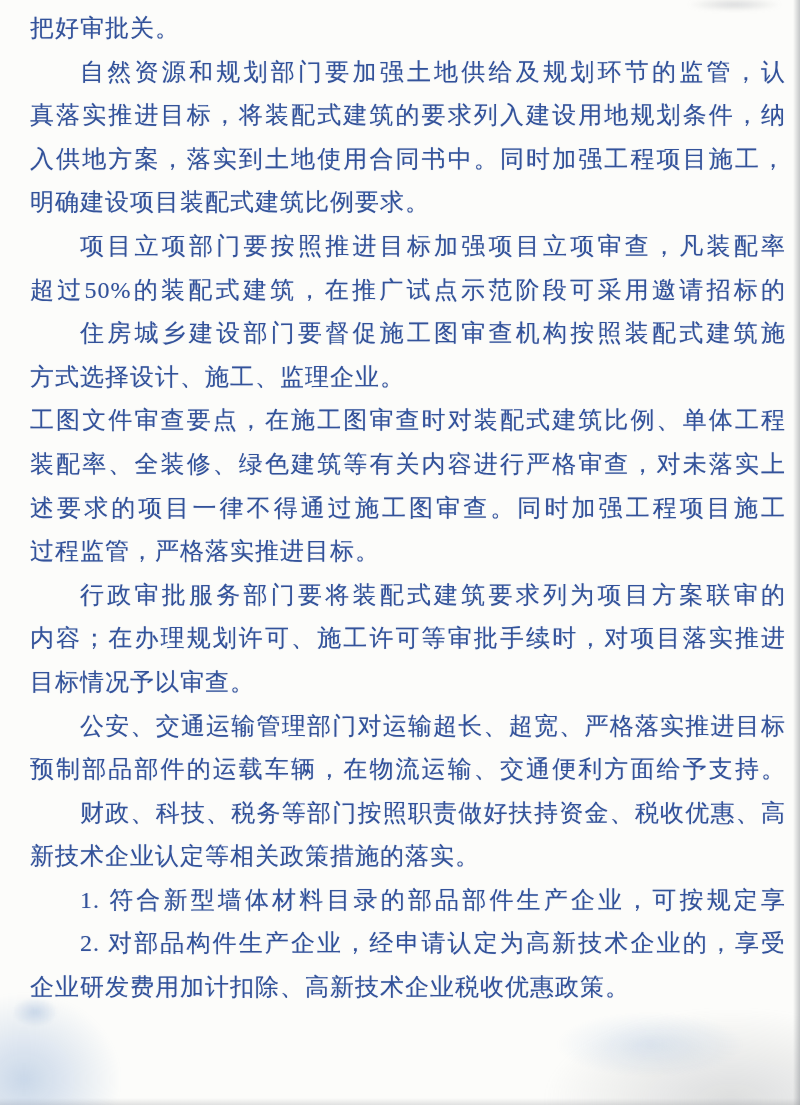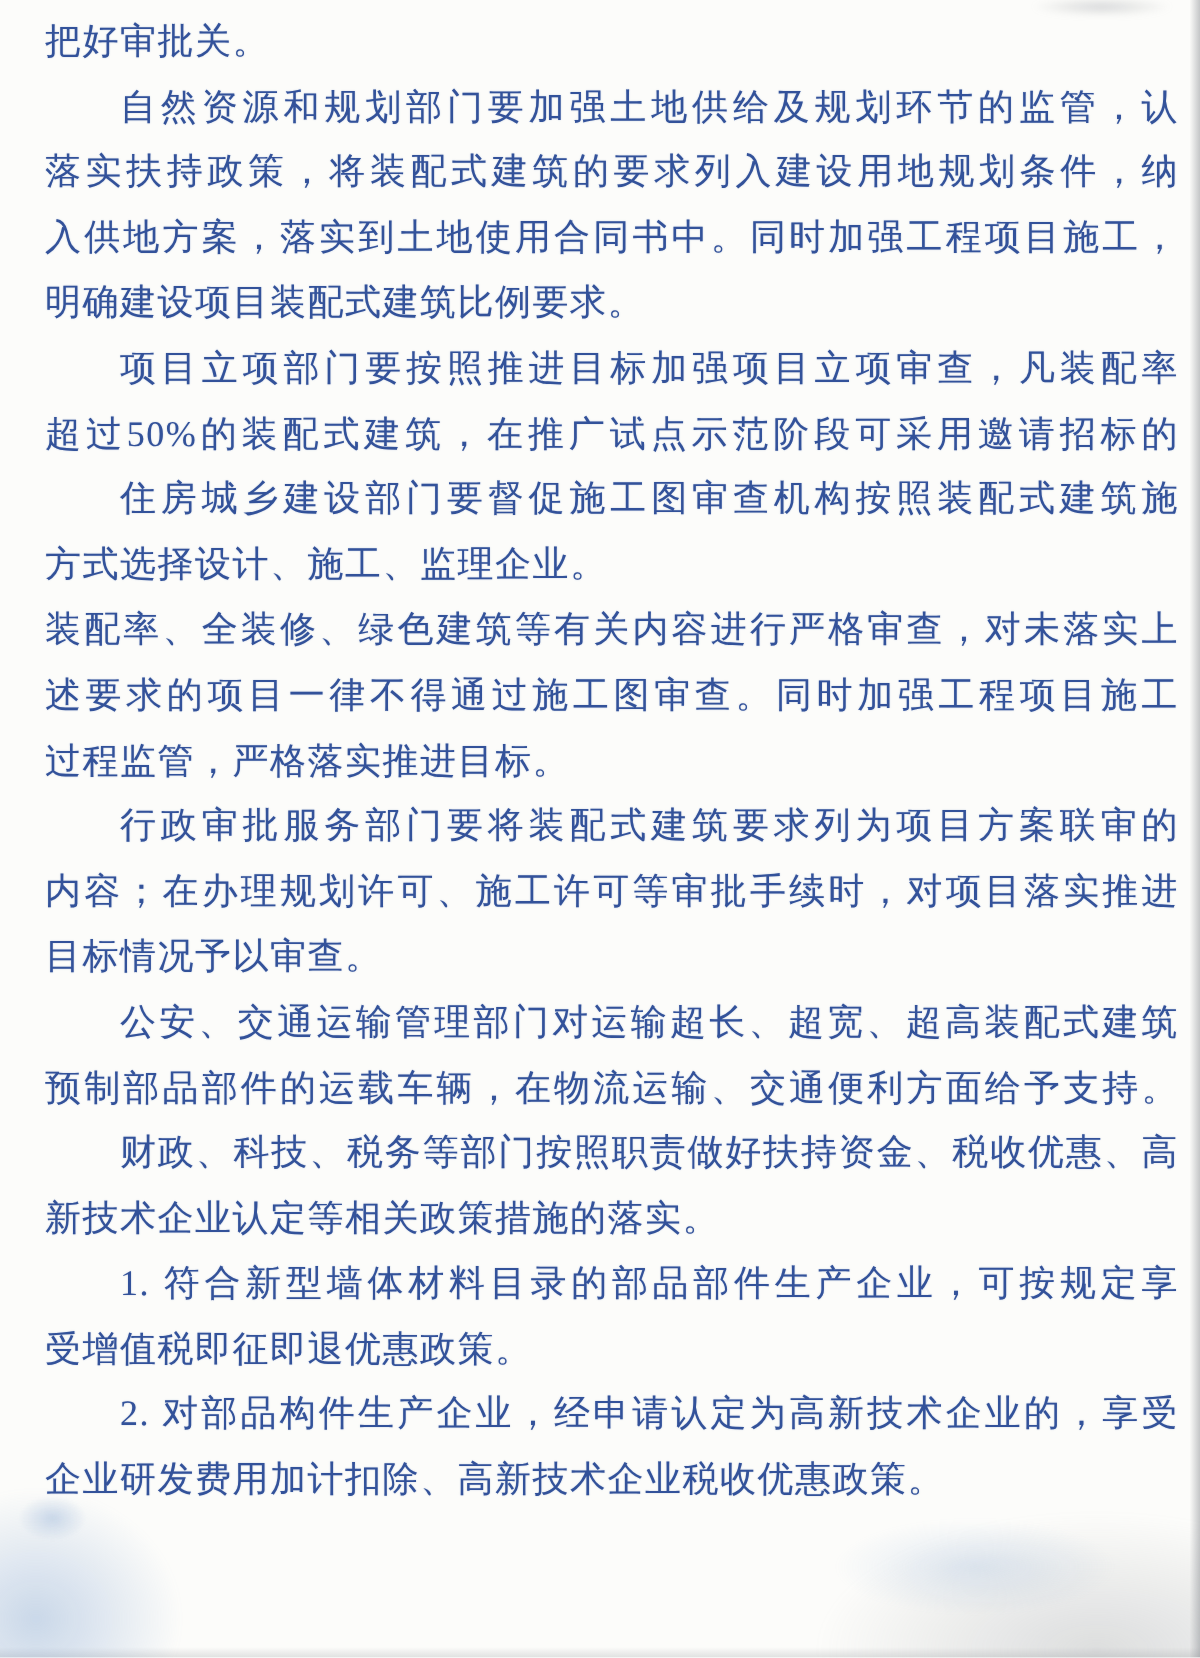--- a/index.html
+++ b/index.html
@@ -65,39 +65,39 @@
     background:radial-gradient(ellipse, rgba(140,144,150,0.32), rgba(140,144,150,0) 70%);
     filter:blur(2px);
   }
 </style>
 </head>
 <body>
 
 <div class="page">
   <div class="line left">把好审批关。</div>
   <div class="line just ind">自然资源和规划部门要加强土地供给及规划环节的监管，认</div>
-  <div class="line just">落实扶持政策，将装配式建筑的要求列入建设用地规划条件，纳</div>
+  <div class="line just">真落实推进目标，将装配式建筑的要求列入建设用地规划条件，纳</div>
   <div class="line just">入供地方案，落实到土地使用合同书中。同时加强工程项目施工，</div>
   <div class="line left">明确建设项目装配式建筑比例要求。</div>
   <div class="line just ind">项目立项部门要按照推进目标加强项目立项审查，凡装配率</div>
   <div class="line just">超过50%的装配式建筑，在推广试点示范阶段可采用邀请招标的</div>
   <div class="line just ind">住房城乡建设部门要督促施工图审查机构按照装配式建筑施</div>
   <div class="line left">方式选择设计、施工、监理企业。</div>
+  <div class="line just">工图文件审查要点，在施工图审查时对装配式建筑比例、单体工程</div>
   <div class="line just">装配率、全装修、绿色建筑等有关内容进行严格审查，对未落实上</div>
   <div class="line just">述要求的项目一律不得通过施工图审查。同时加强工程项目施工</div>
   <div class="line left">过程监管，严格落实推进目标。</div>
   <div class="line just ind">行政审批服务部门要将装配式建筑要求列为项目方案联审的</div>
   <div class="line just">内容；在办理规划许可、施工许可等审批手续时，对项目落实推进</div>
   <div class="line left">目标情况予以审查。</div>
-  <div class="line just ind">公安、交通运输管理部门对运输超长、超宽、超高装配式建筑</div>
+  <div class="line just ind">公安、交通运输管理部门对运输超长、超宽、严格落实推进目标</div>
   <div class="line just">预制部品部件的运载车辆，在物流运输、交通便利方面给予支持。</div>
   <div class="line just ind">财政、科技、税务等部门按照职责做好扶持资金、税收优惠、高</div>
   <div class="line left">新技术企业认定等相关政策措施的落实。</div>
   <div class="line just ind">1. 符合新型墙体材料目录的部品部件生产企业，可按规定享</div>
-  <div class="line left">受增值税即征即退优惠政策。</div>
   <div class="line just ind">2. 对部品构件生产企业，经申请认定为高新技术企业的，享受</div>
   <div class="line left">企业研发费用加计扣除、高新技术企业税收优惠政策。</div>
 </div>
 
 <div class="smudge-tr"></div>
 <div class="edge-right"></div>
 <div class="edge-bottom"></div>
 <div class="smudge-bl"></div>
 <div class="smudge-bl2"></div>
 <div class="smudge-br"></div>

